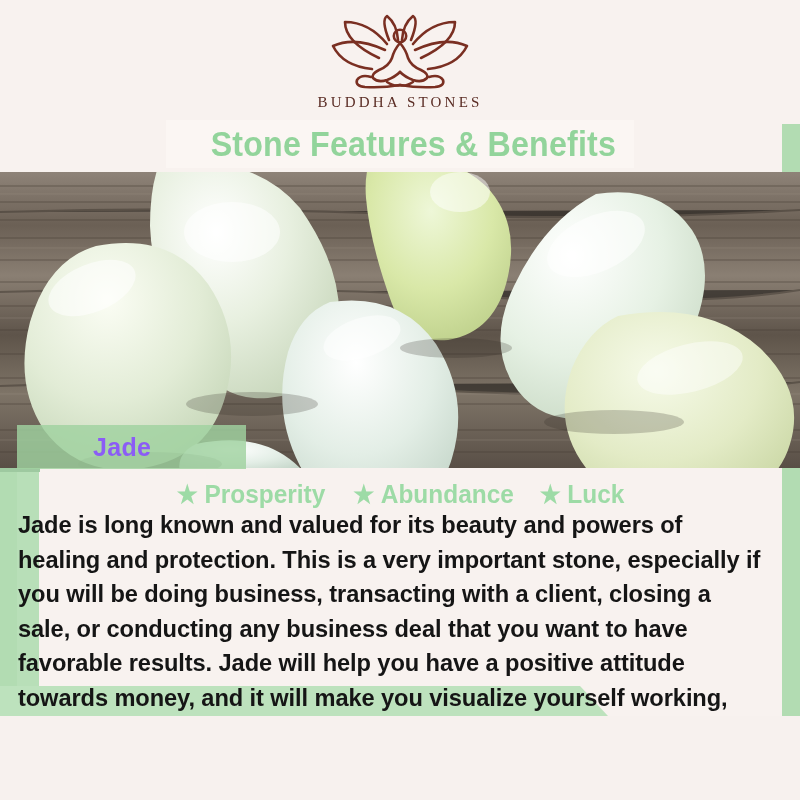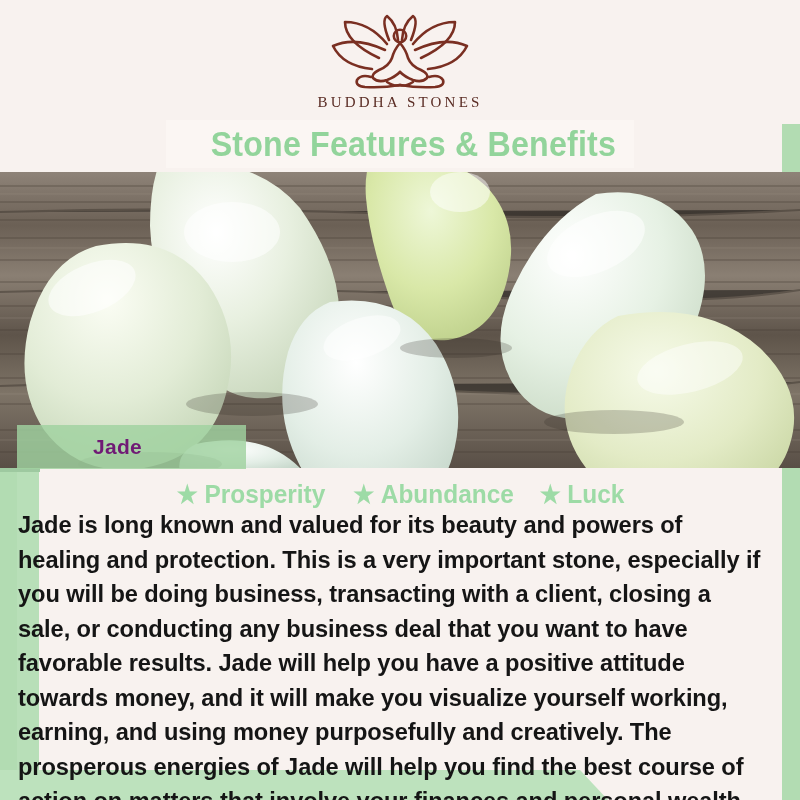--- a/index.html
+++ b/index.html
@@ -4,21 +4,21 @@
 <style>
   html,body{margin:0;padding:0;}
   body{
     width:800px;height:800px;
     font-family:"Liberation Sans", sans-serif;
     background:#f7f1ee;
     overflow:hidden;
   }
   #card{
     position:relative;
-    width:800px;height:800px;
+    width:800px;height:716px;
     background:#f8f2ef;
     overflow:hidden;
   }
 
   
   .deco-top-right{
     position:absolute;top:0;left:214px;width:586px;height:16px;
     background:#bfe3bf;
     clip-path:polygon(19px 0,586px 0,586px 16px,0 16px);
     z-index:2;
@@ -94,22 +94,22 @@
 
   
   .name-tag{
     position:absolute;left:17px;top:425px;width:229px;height:44px;
     background:rgba(160,210,160,0.82);
     display:flex;align-items:center;
     z-index:8;
   }
   .name-tag span{
     margin-left:76px;
-    color:#701a75;
-    font-size:21px;
+    color:#8b5cf6;
+    font-size:25px;
     font-weight:bold;
     letter-spacing:.3px;
   }
 
   
   .benefits{
     position:absolute;top:478px;left:0;width:800px;height:32px;
     display:flex;align-items:center;justify-content:center;
     z-index:8;
   }

